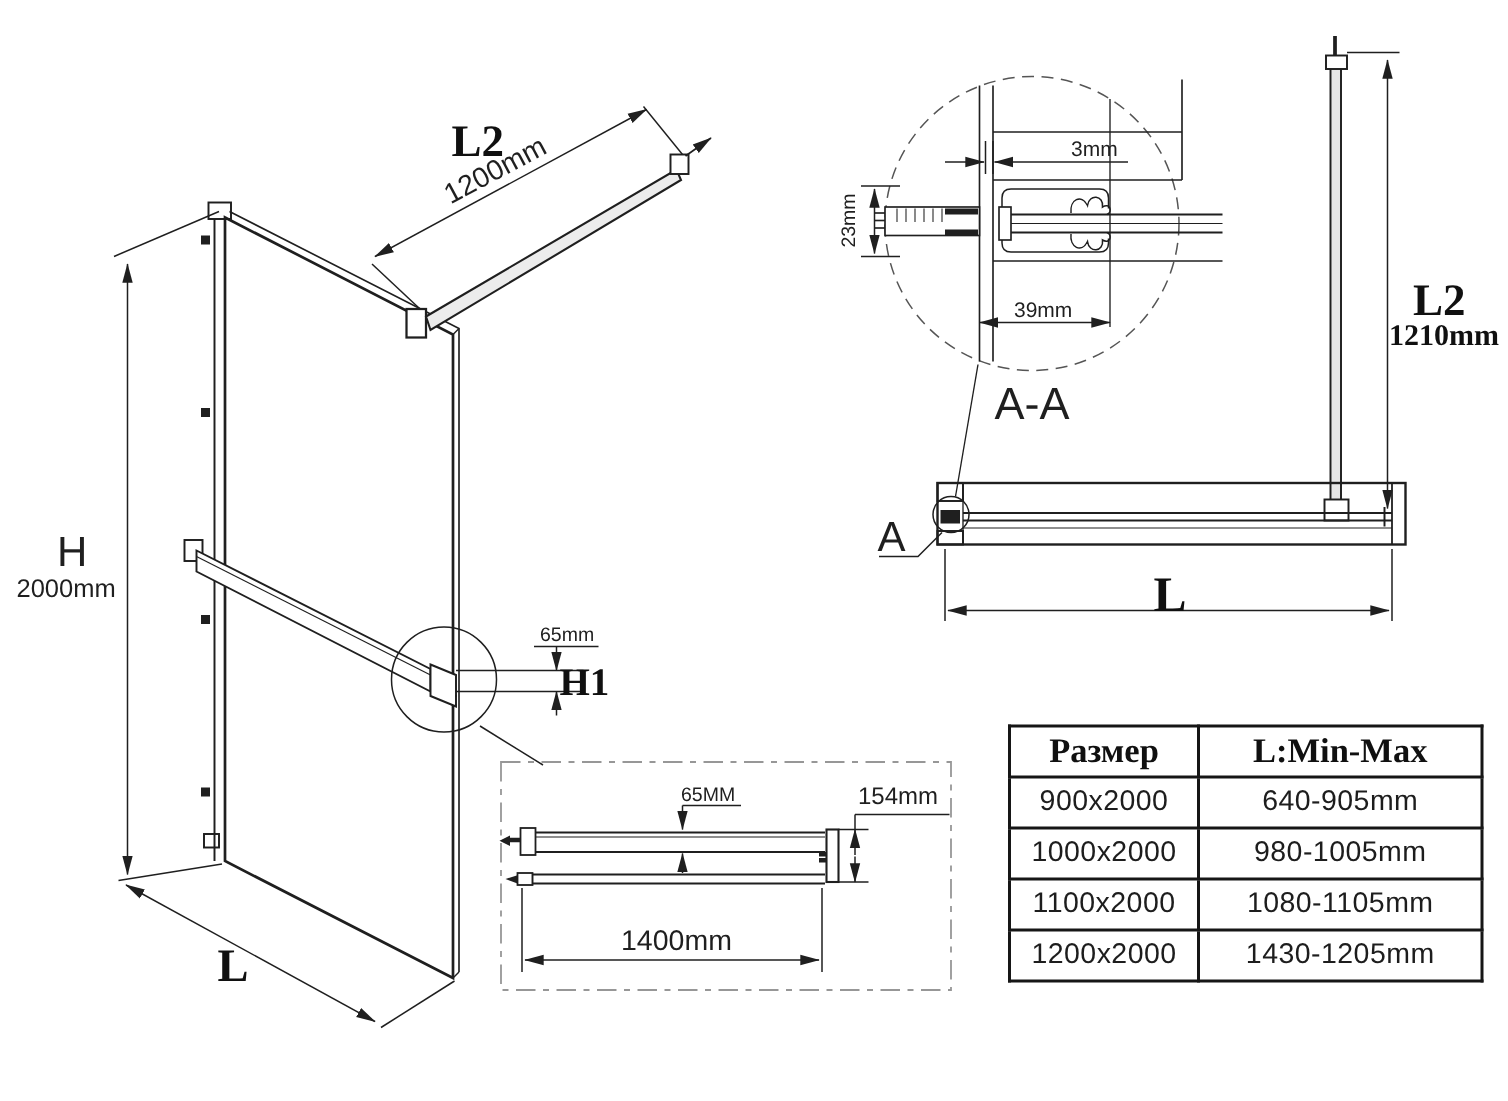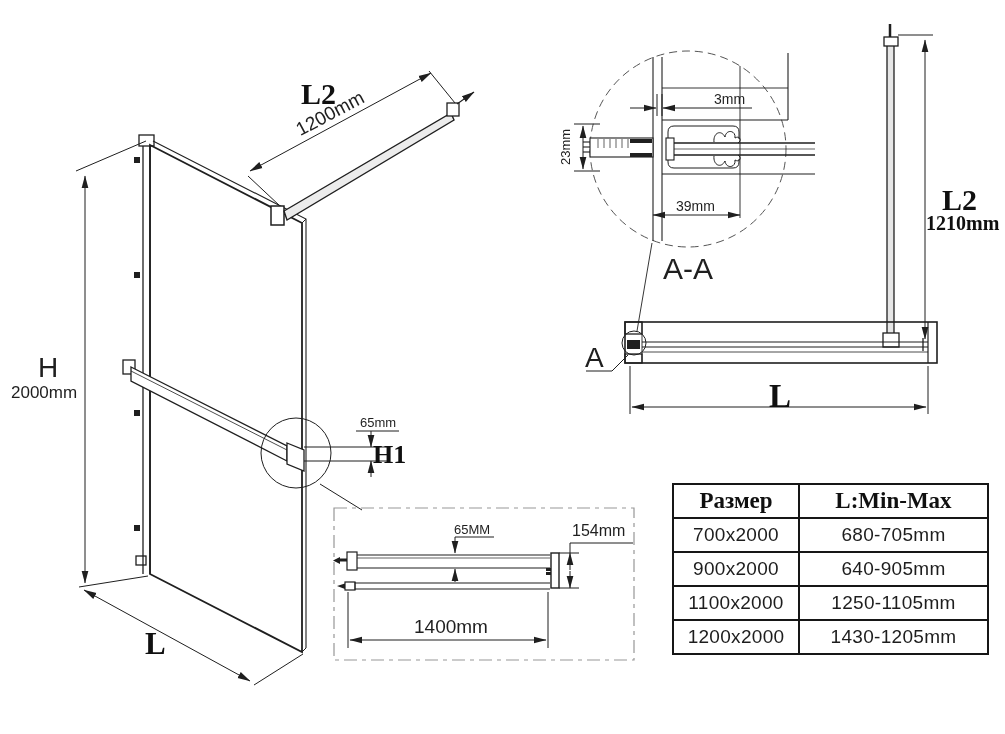--- a/index.html
+++ b/index.html
@@ -237,30 +237,30 @@
         <col class="col-range">
       </colgroup>
     <thead>
       <tr>
         <th>Размер</th>
         <th>L:Min-Max</th>
       </tr>
     </thead>
     <tbody>
       <tr>
-        <td>700x2000</td>
-        <td>680-705mm</td>
-      </tr>
-      <tr>
         <td>900x2000</td>
         <td>640-905mm</td>
       </tr>
       <tr>
+        <td>1000x2000</td>
+        <td>980-1005mm</td>
+      </tr>
+      <tr>
         <td>1100x2000</td>
-        <td>1250-1105mm</td>
+        <td>1080-1105mm</td>
       </tr>
       <tr>
         <td>1200x2000</td>
         <td>1430-1205mm</td>
       </tr>
     </tbody>
   </table>
 </div>
 
 </body></html>

